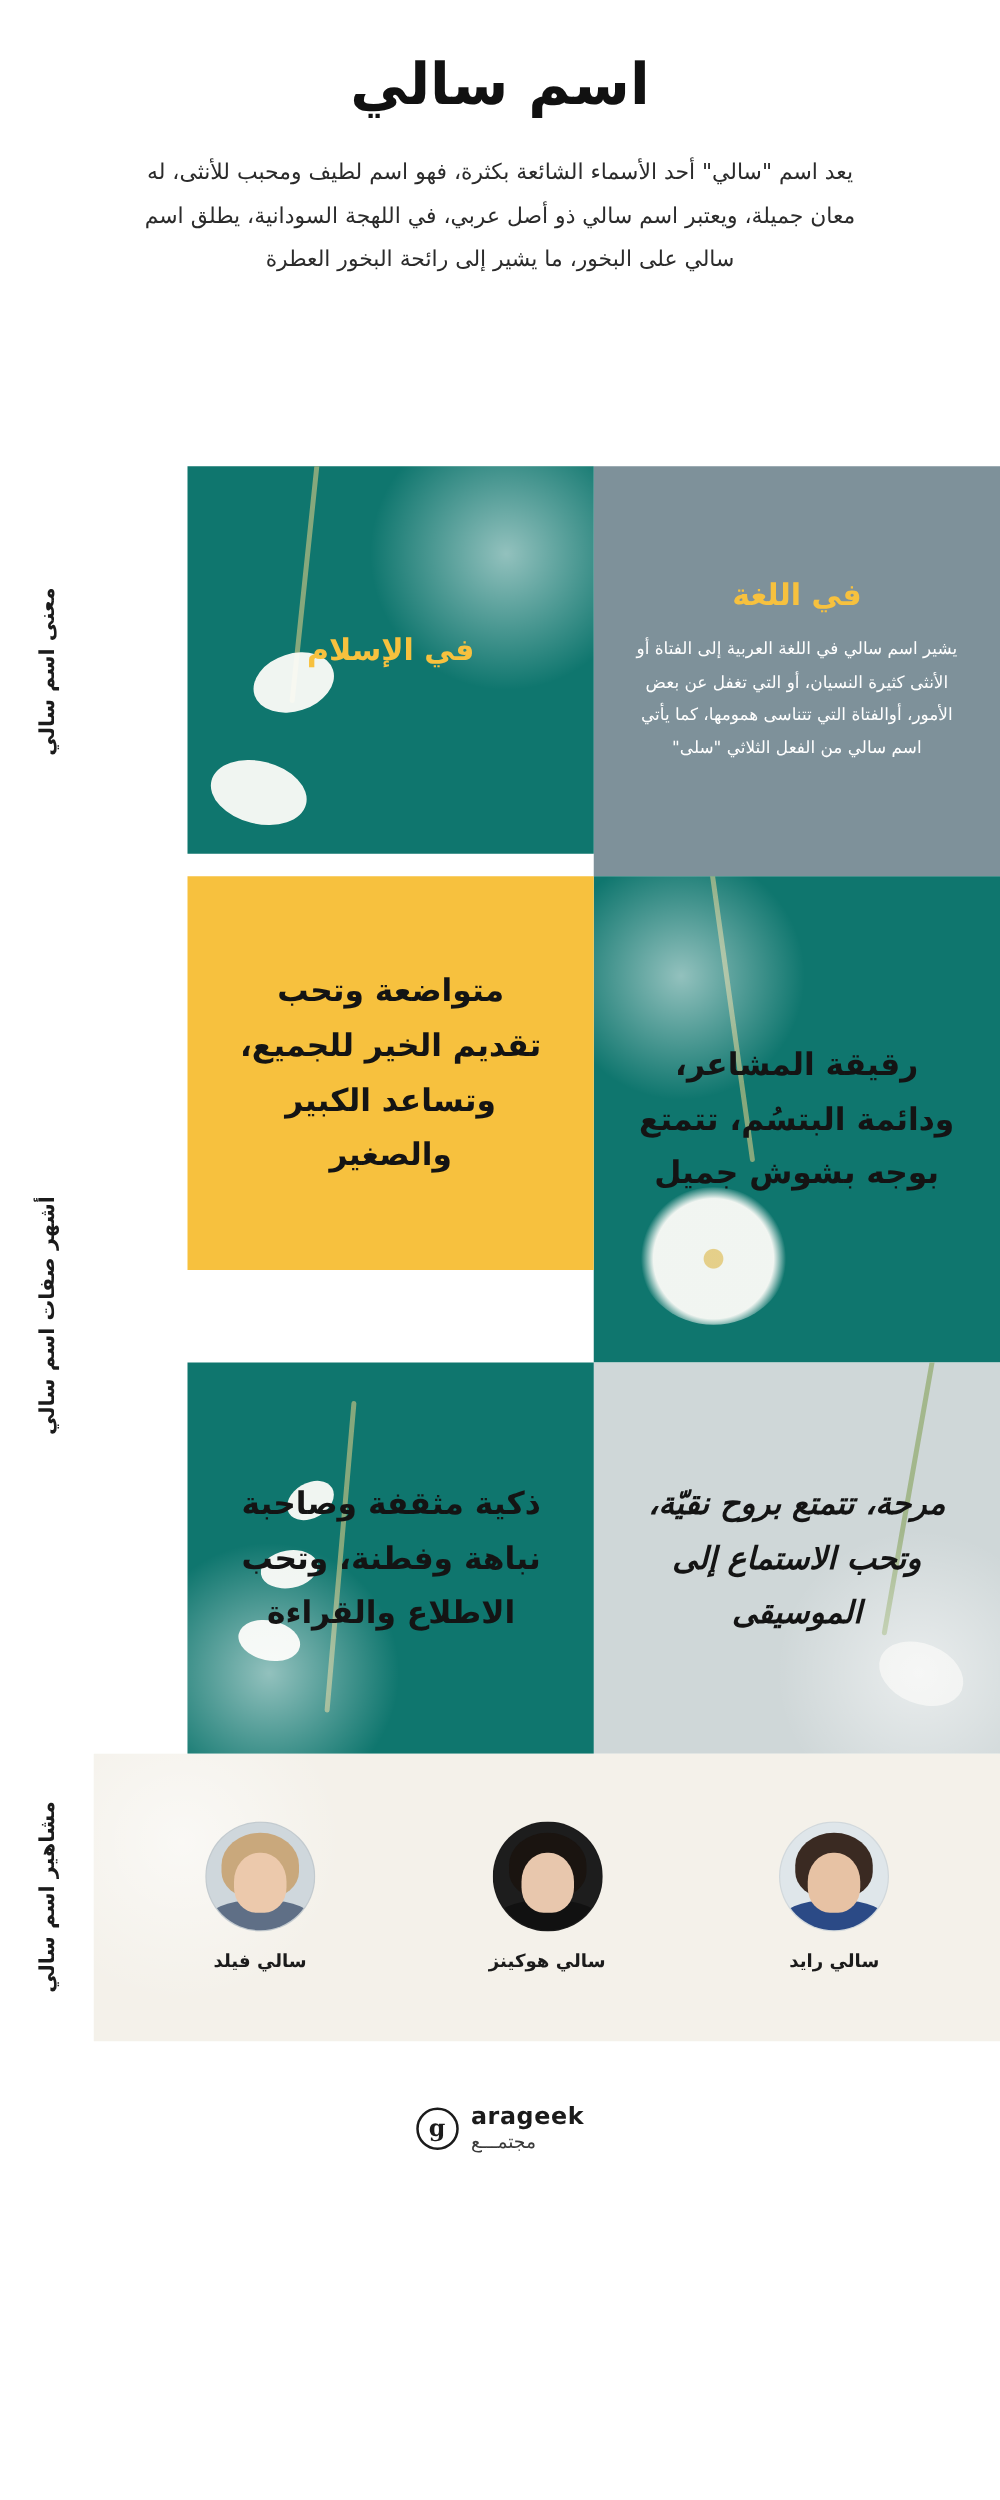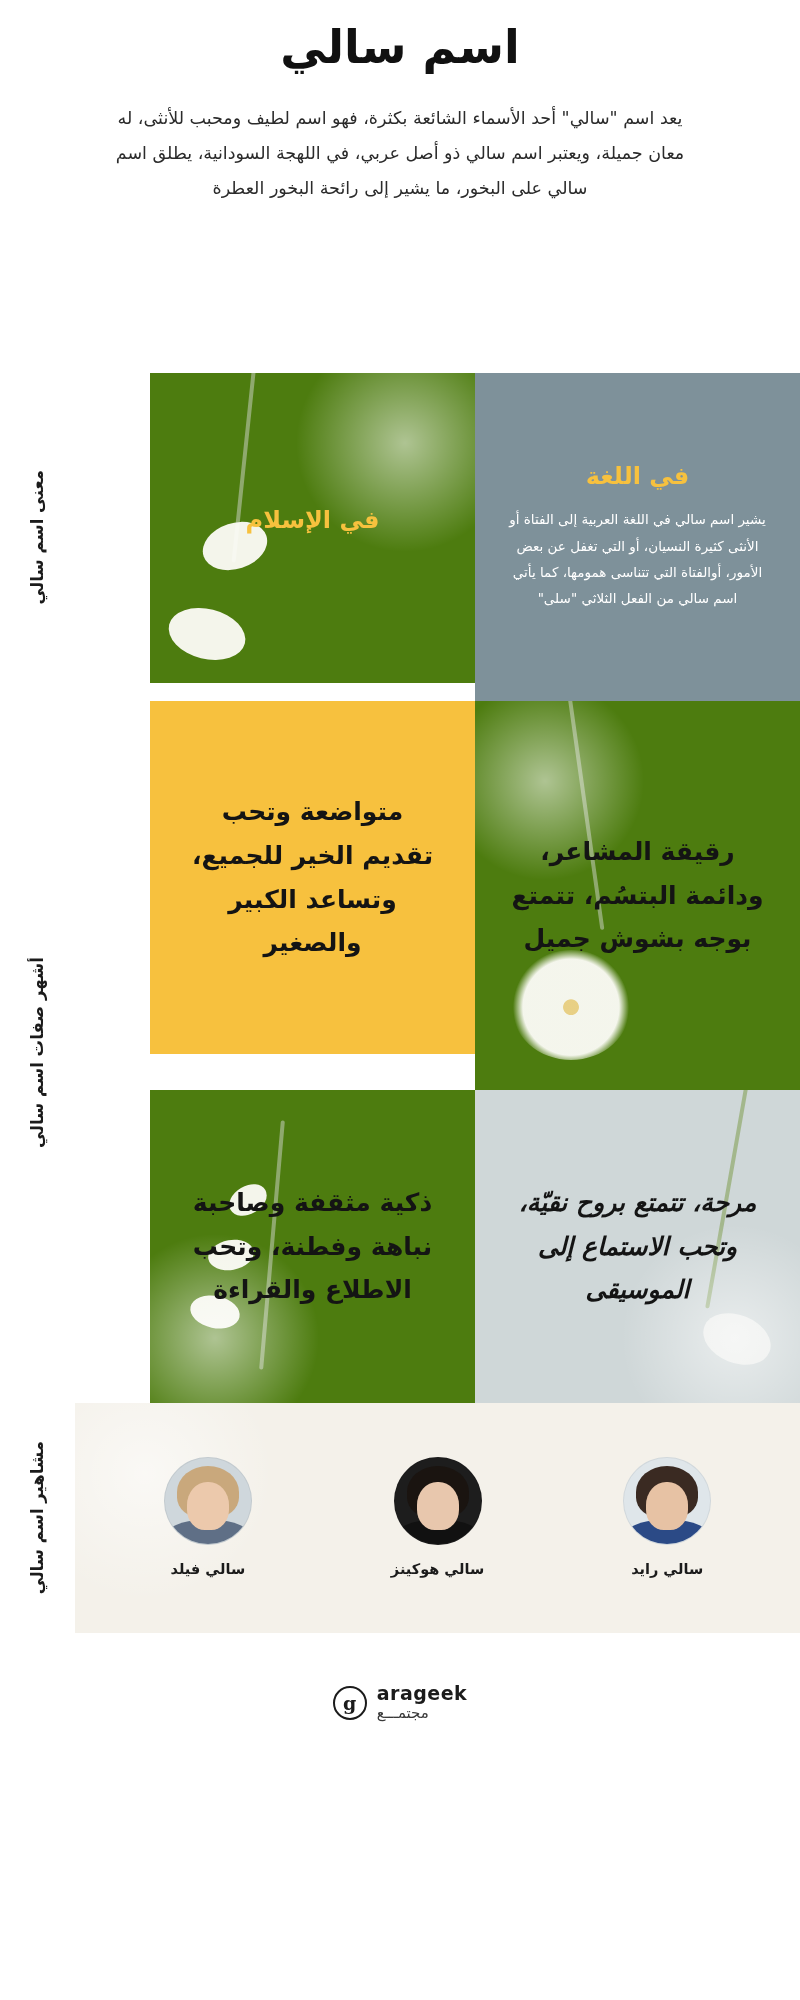--- a/index.html
+++ b/index.html
@@ -16,21 +16,21 @@
   .page {
     position: relative;
     width: 800px;
     height: 2000px;
     background: #ffffff;
     overflow: hidden;
   }
 
   
   .header {
-    padding: 20px 60px 0 60px;
+    padding: 40px 60px 0 60px;
     text-align: center;
   }
   .title {
     font-size: 46px;
     font-weight: bold;
     color: #111111;
     letter-spacing: 0px;
     margin: 0 0 26px 0;
     line-height: 1.2;
   }
@@ -82,21 +82,21 @@
     width: 325px;
     box-sizing: border-box;
     display: flex;
     flex-direction: column;
     justify-content: center;
     position: relative;
     overflow: hidden;
   }
   .bg-slate  { background: #7e919a; }
   .bg-yellow { background: #f7c13e; }
-  .bg-photo-pink { background: #4d7c0f; }
+  .bg-photo-pink { background: #0f766e; }
   .bg-photo-grey { background: #cfd7d8; }
 
   
   .stem {
     position: absolute;
     width: 4px;
     background: #9bb27f;
     border-radius: 2px;
     opacity: 0.85;
   }
@@ -302,21 +302,21 @@
 
         <div class="cell bg-photo-pink" style="height:389px;">
           <div class="stem" style="left:108px; top:-20px; height:250px; transform:rotate(-8deg);"></div>
           <div class="blossom" style="left:36px; bottom:30px;"></div>
           <div class="softlight" style="left:-30px; top:-20px; width:200px; height:200px;"></div>
           <div class="cell-inner">
             <p class="cell-body-lg">رقيقة المشاعر، ودائمة البتسُم، تتمتع بوجه بشوش جميل</p>
           </div>
         </div>
 
-        <div class="cell bg-yellow" style="height:353px;">
+        <div class="cell bg-yellow" style="height:315px;">
           <div class="cell-inner">
             <p class="cell-body-lg">متواضعة وتحب تقديم الخير للجميع، وتساعد الكبير والصغير</p>
           </div>
         </div>
 
         <div class="cell bg-photo-grey" style="height:313px;font-style:italic;">
           <div class="stem" style="right:70px; top:-20px; height:240px; transform:rotate(10deg);"></div>
           <div class="petal" style="right:28px; bottom:40px; width:70px; height:48px; transform:rotate(22deg); opacity:.6;"></div>
           <div class="softlight" style="right:-50px; bottom:-50px; width:230px; height:230px;"></div>
           <div class="cell-inner">

